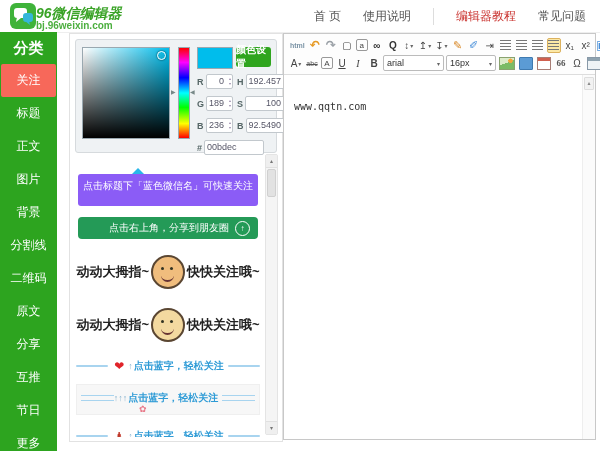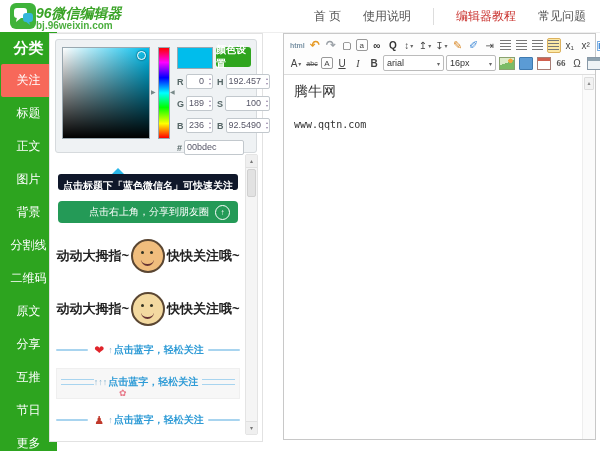--- a/index.html
+++ b/index.html
@@ -13,21 +13,21 @@
   .nav{position:absolute;right:14px;top:0;height:32px;display:flex;align-items:center;gap:22px;font-size:12px;color:#555;}
   .nav-item{cursor:pointer;white-space:nowrap;}
   .nav-item.sep{border-left:1px solid #ddd;padding-left:22px;}
   .nav-item.active{color:#c9302c;}
   
   .sidebar{position:absolute;left:0;top:32px;bottom:0;width:57px;background:#2da41f;}
   .side-head{height:32px;line-height:32px;color:#fff;font-size:15px;font-weight:bold;text-align:center;}
   .side-item{height:33px;line-height:33px;color:#fff;font-size:12px;text-align:center;cursor:pointer;}
   .side-item.active{background:#f7685a;border-radius:2px;margin:0 1px;}
   
-  .mid-panel{position:absolute;left:49px;top:33px;width:214px;height:409px;background:#fff;border:1px solid #e2e2e2;box-sizing:border-box;}
+  .mid-panel{position:absolute;left:69px;top:33px;width:214px;height:409px;background:#fff;border:1px solid #e2e2e2;box-sizing:border-box;}
   .picker{position:absolute;left:5px;top:5px;right:5px;height:112px;background:#eff2f4;border:1px solid #d6dadd;border-radius:3px;}
   .sv{position:absolute;left:6px;top:7px;width:86px;height:90px;border:1px solid #9aa8b0;
       background:linear-gradient(to top,#000,rgba(0,0,0,0)),linear-gradient(to right,#fff,rgba(255,255,255,0)),#00bdec;}
   .sv-sel{position:absolute;right:3px;top:3px;width:7px;height:7px;border:1px solid #fff;border-radius:50%;box-shadow:0 0 2px rgba(0,0,0,.8);}
   .hue{position:absolute;left:102px;top:7px;width:10px;height:90px;border:1px solid #9aa8b0;
        background:linear-gradient(#f00,#f0f 16%,#00f 33%,#0ff 50%,#0f0 66%,#ff0 84%,#f00);}
   .hue-arrow-l{position:absolute;left:95px;top:48px;font-size:6px;color:#788;}
   .hue-arrow-r{position:absolute;left:114px;top:48px;font-size:6px;color:#788;}
   .swatch{position:absolute;left:121px;top:7px;width:34px;height:20px;border:1px solid #9aa8b0;}
   .btn-color{position:absolute;left:160px;top:7px;right:5px;height:20px;background:#2fa51e;color:#fff;font-size:10px;font-weight:bold;
@@ -36,22 +36,22 @@
   .field{display:flex;align-items:center;gap:2px;}
   .field.hex{grid-column:1/3;width:72%;}
   .flabel{font-size:9px;font-weight:bold;color:#566;}
   .finput{flex:1;height:13px;line-height:13px;background:#fff;border:1px solid #c2c8cd;border-radius:2px;font-size:9px;color:#556;
           text-align:right;padding:0 8px 0 2px;position:relative;overflow:hidden;white-space:nowrap;cursor:text;}
   .finput.rtl{direction:rtl;}
   .finput.plain{padding-right:3px;text-align:left;}
   .spin{position:absolute;right:1px;top:1px;display:flex;flex-direction:column;font-size:4px;line-height:5px;color:#98a;direction:ltr;}
   
   .tpl-list{position:absolute;left:6px;top:118px;right:22px;bottom:4px;overflow:hidden;}
-  .tpl-banner-blue{margin:22px 2px 0;background:#0f172a;color:#fff;font-size:10px;font-weight:bold;text-align:center;
-                   line-height:24px;height:16px;border-radius:3px;position:relative;cursor:pointer;}
+  .tpl-banner-blue{margin:22px 2px 0;background:#8b5cf6;color:#fff;font-size:10px;font-weight:normal;text-align:center;
+                   line-height:24px;height:32px;border-radius:3px;position:relative;cursor:pointer;}
   .tpl-banner-blue::before{content:"";position:absolute;top:-6px;left:30%;border:6px solid transparent;border-bottom:6px solid #29b7e9;border-top:none;}
   .tpl-banner-green{margin:11px 2px 0;background:#249a57;color:#fff;font-size:10px;height:22px;display:flex;align-items:center;
                     justify-content:flex-end;gap:6px;padding:0 8px;border-radius:4px;cursor:pointer;}
   .circle-arrow{width:13px;height:13px;border:1px solid #fff;border-radius:50%;display:inline-flex;align-items:center;justify-content:center;font-size:8px;}
   .tpl-cartoon{margin:13px 11px 0;display:flex;align-items:center;justify-content:center;gap:2px;
                font-size:13px;font-weight:bold;color:#222;height:40px;cursor:pointer;white-space:nowrap;}
   .cartoon-face{width:30px;height:30px;border-radius:50%;border:2px solid #5a4632;position:relative;flex:none;}
   .cartoon-face.a{background:#f0bd7d;}
   .cartoon-face.b{background:#f3d9a0;}
   .cartoon-face::before{content:"";position:absolute;left:8px;top:10px;width:3px;height:3px;border-radius:50%;background:#332;box-shadow:9px 0 #332;}
@@ -323,20 +323,19 @@
         </span>
         <span class="tb-icon quote">66</span>
         <span class="tb-icon">Ω</span>
         <span class="tb-icon cal cal2">
           <i></i>
         </span>
       </div>
   </div>
   <div class="content">
     <div class="content-inner">
-      <div class="line1">腾牛网</div>
       <div class="line2">www.qqtn.com</div>
     </div>
     <div class="ed-scroll">
       <div class="ed-up">▴</div>
     </div>
   </div>
 </div>
 
 </body></html>

